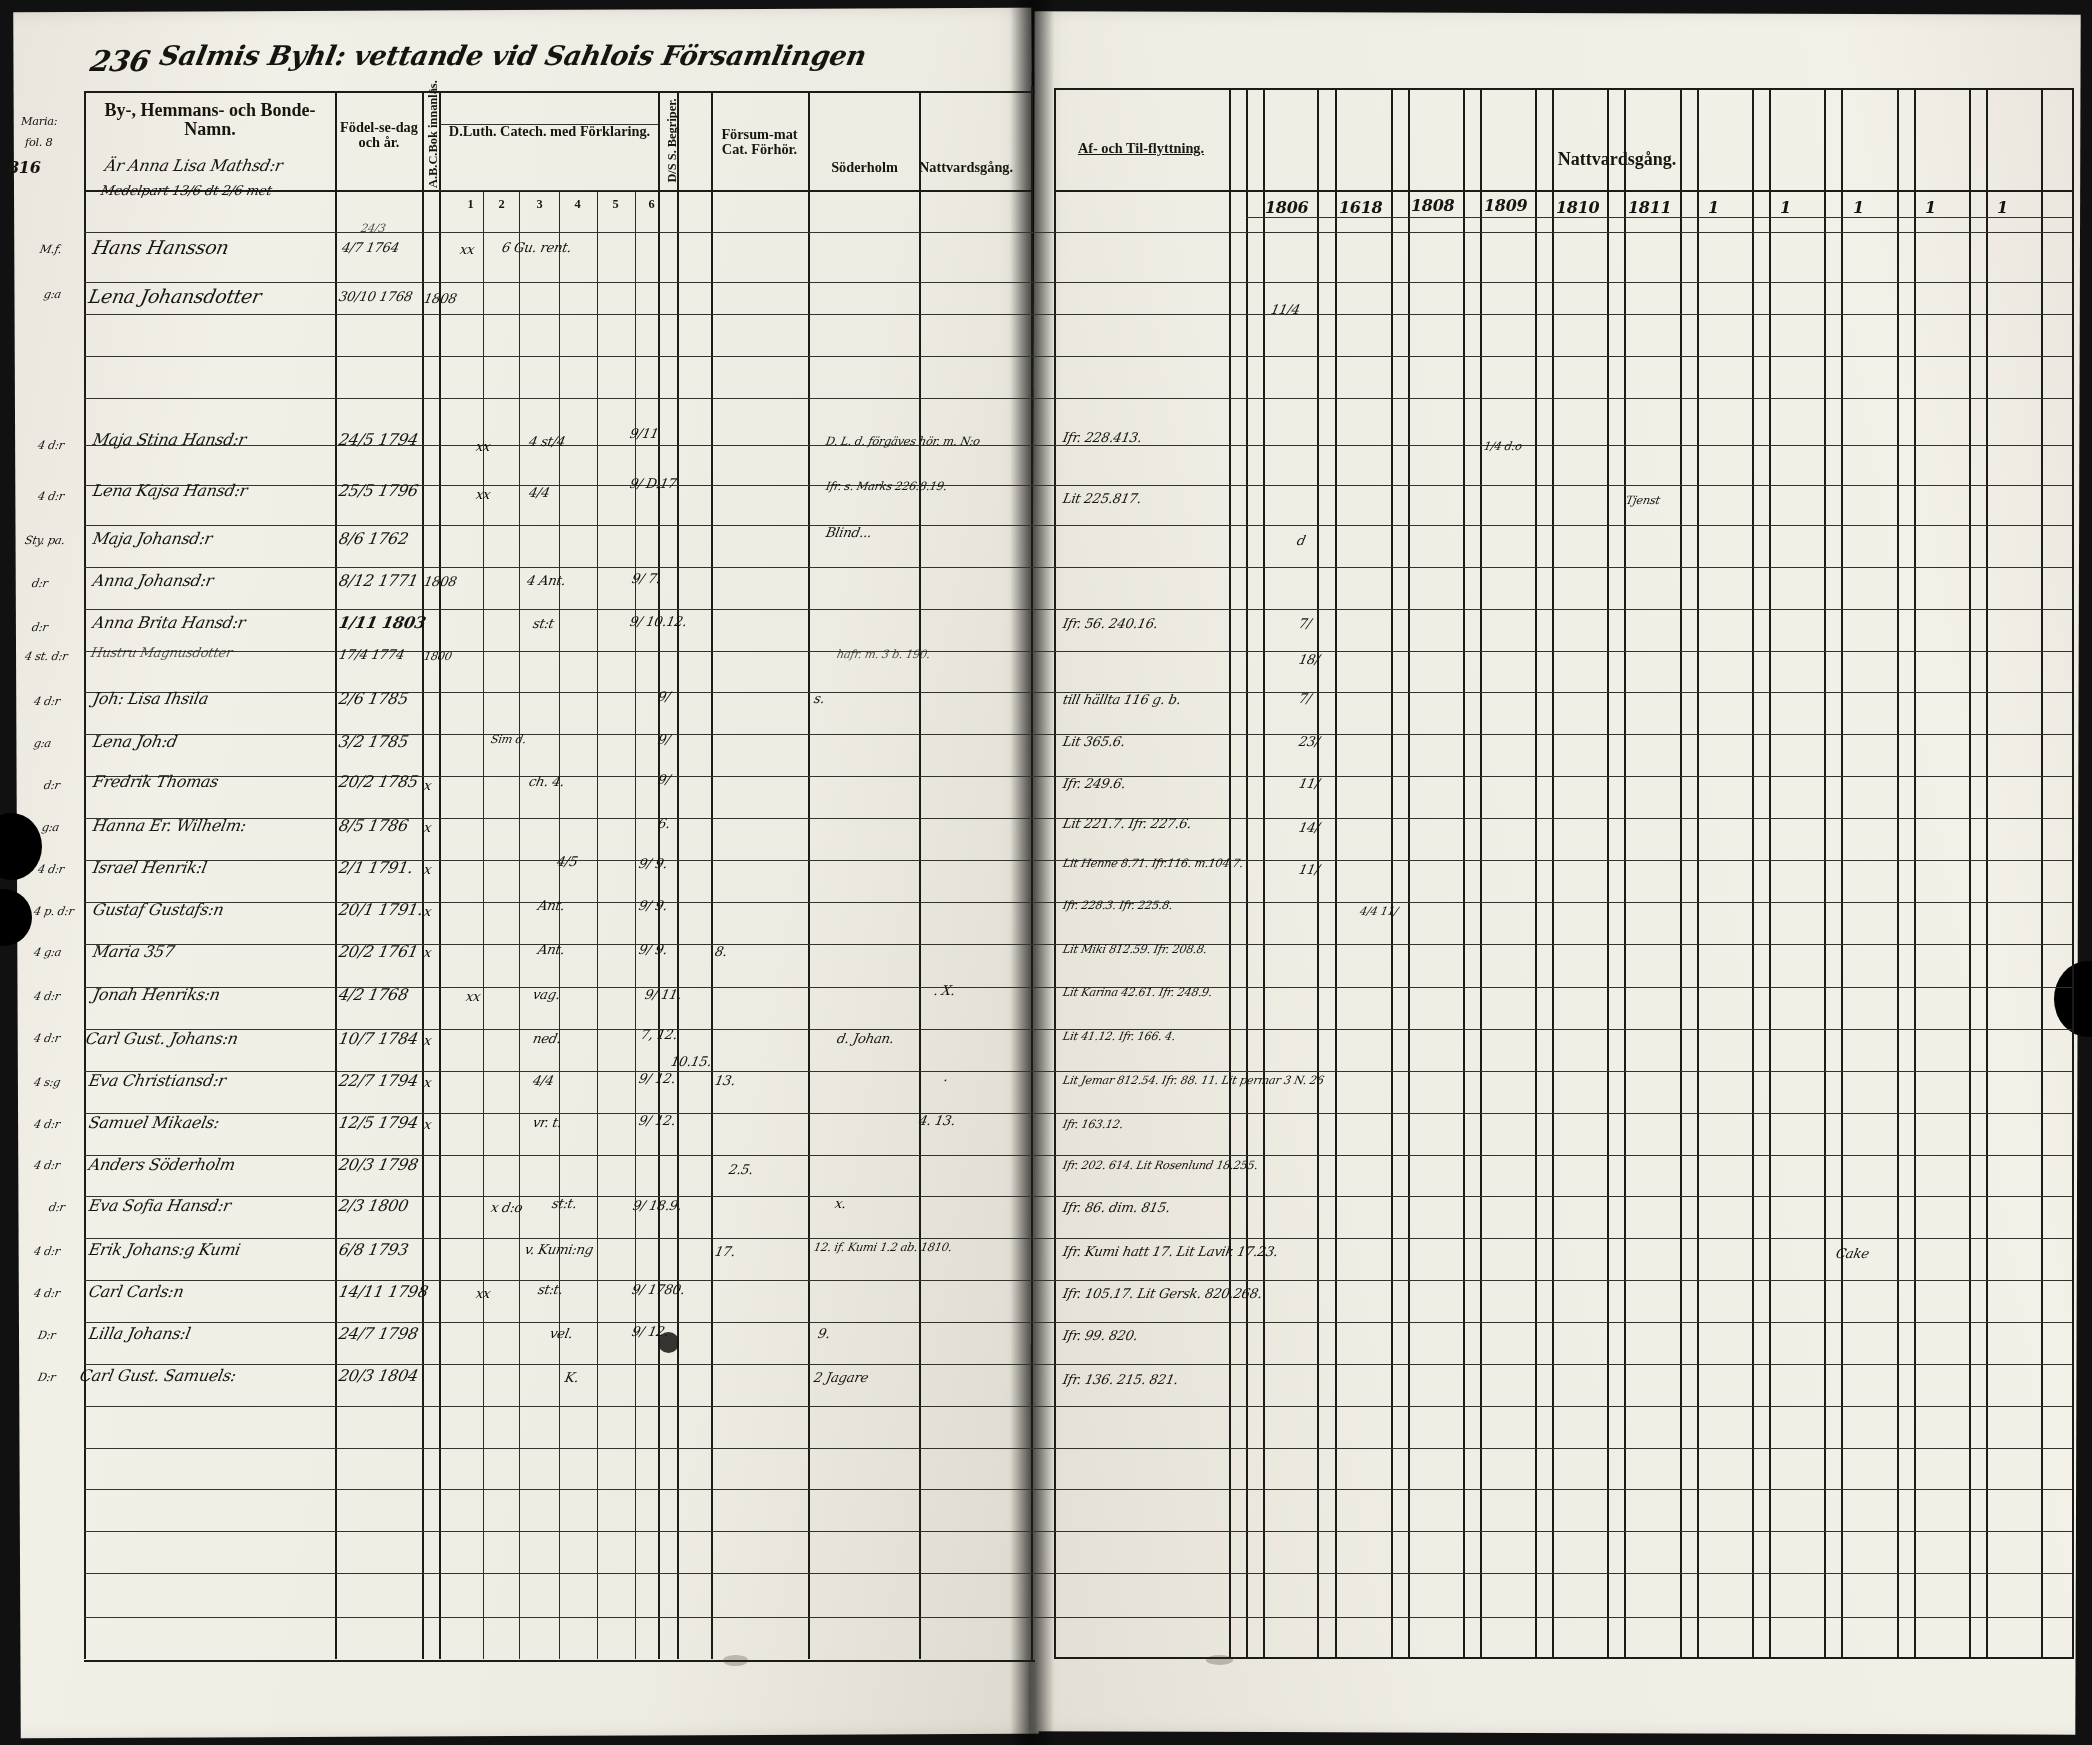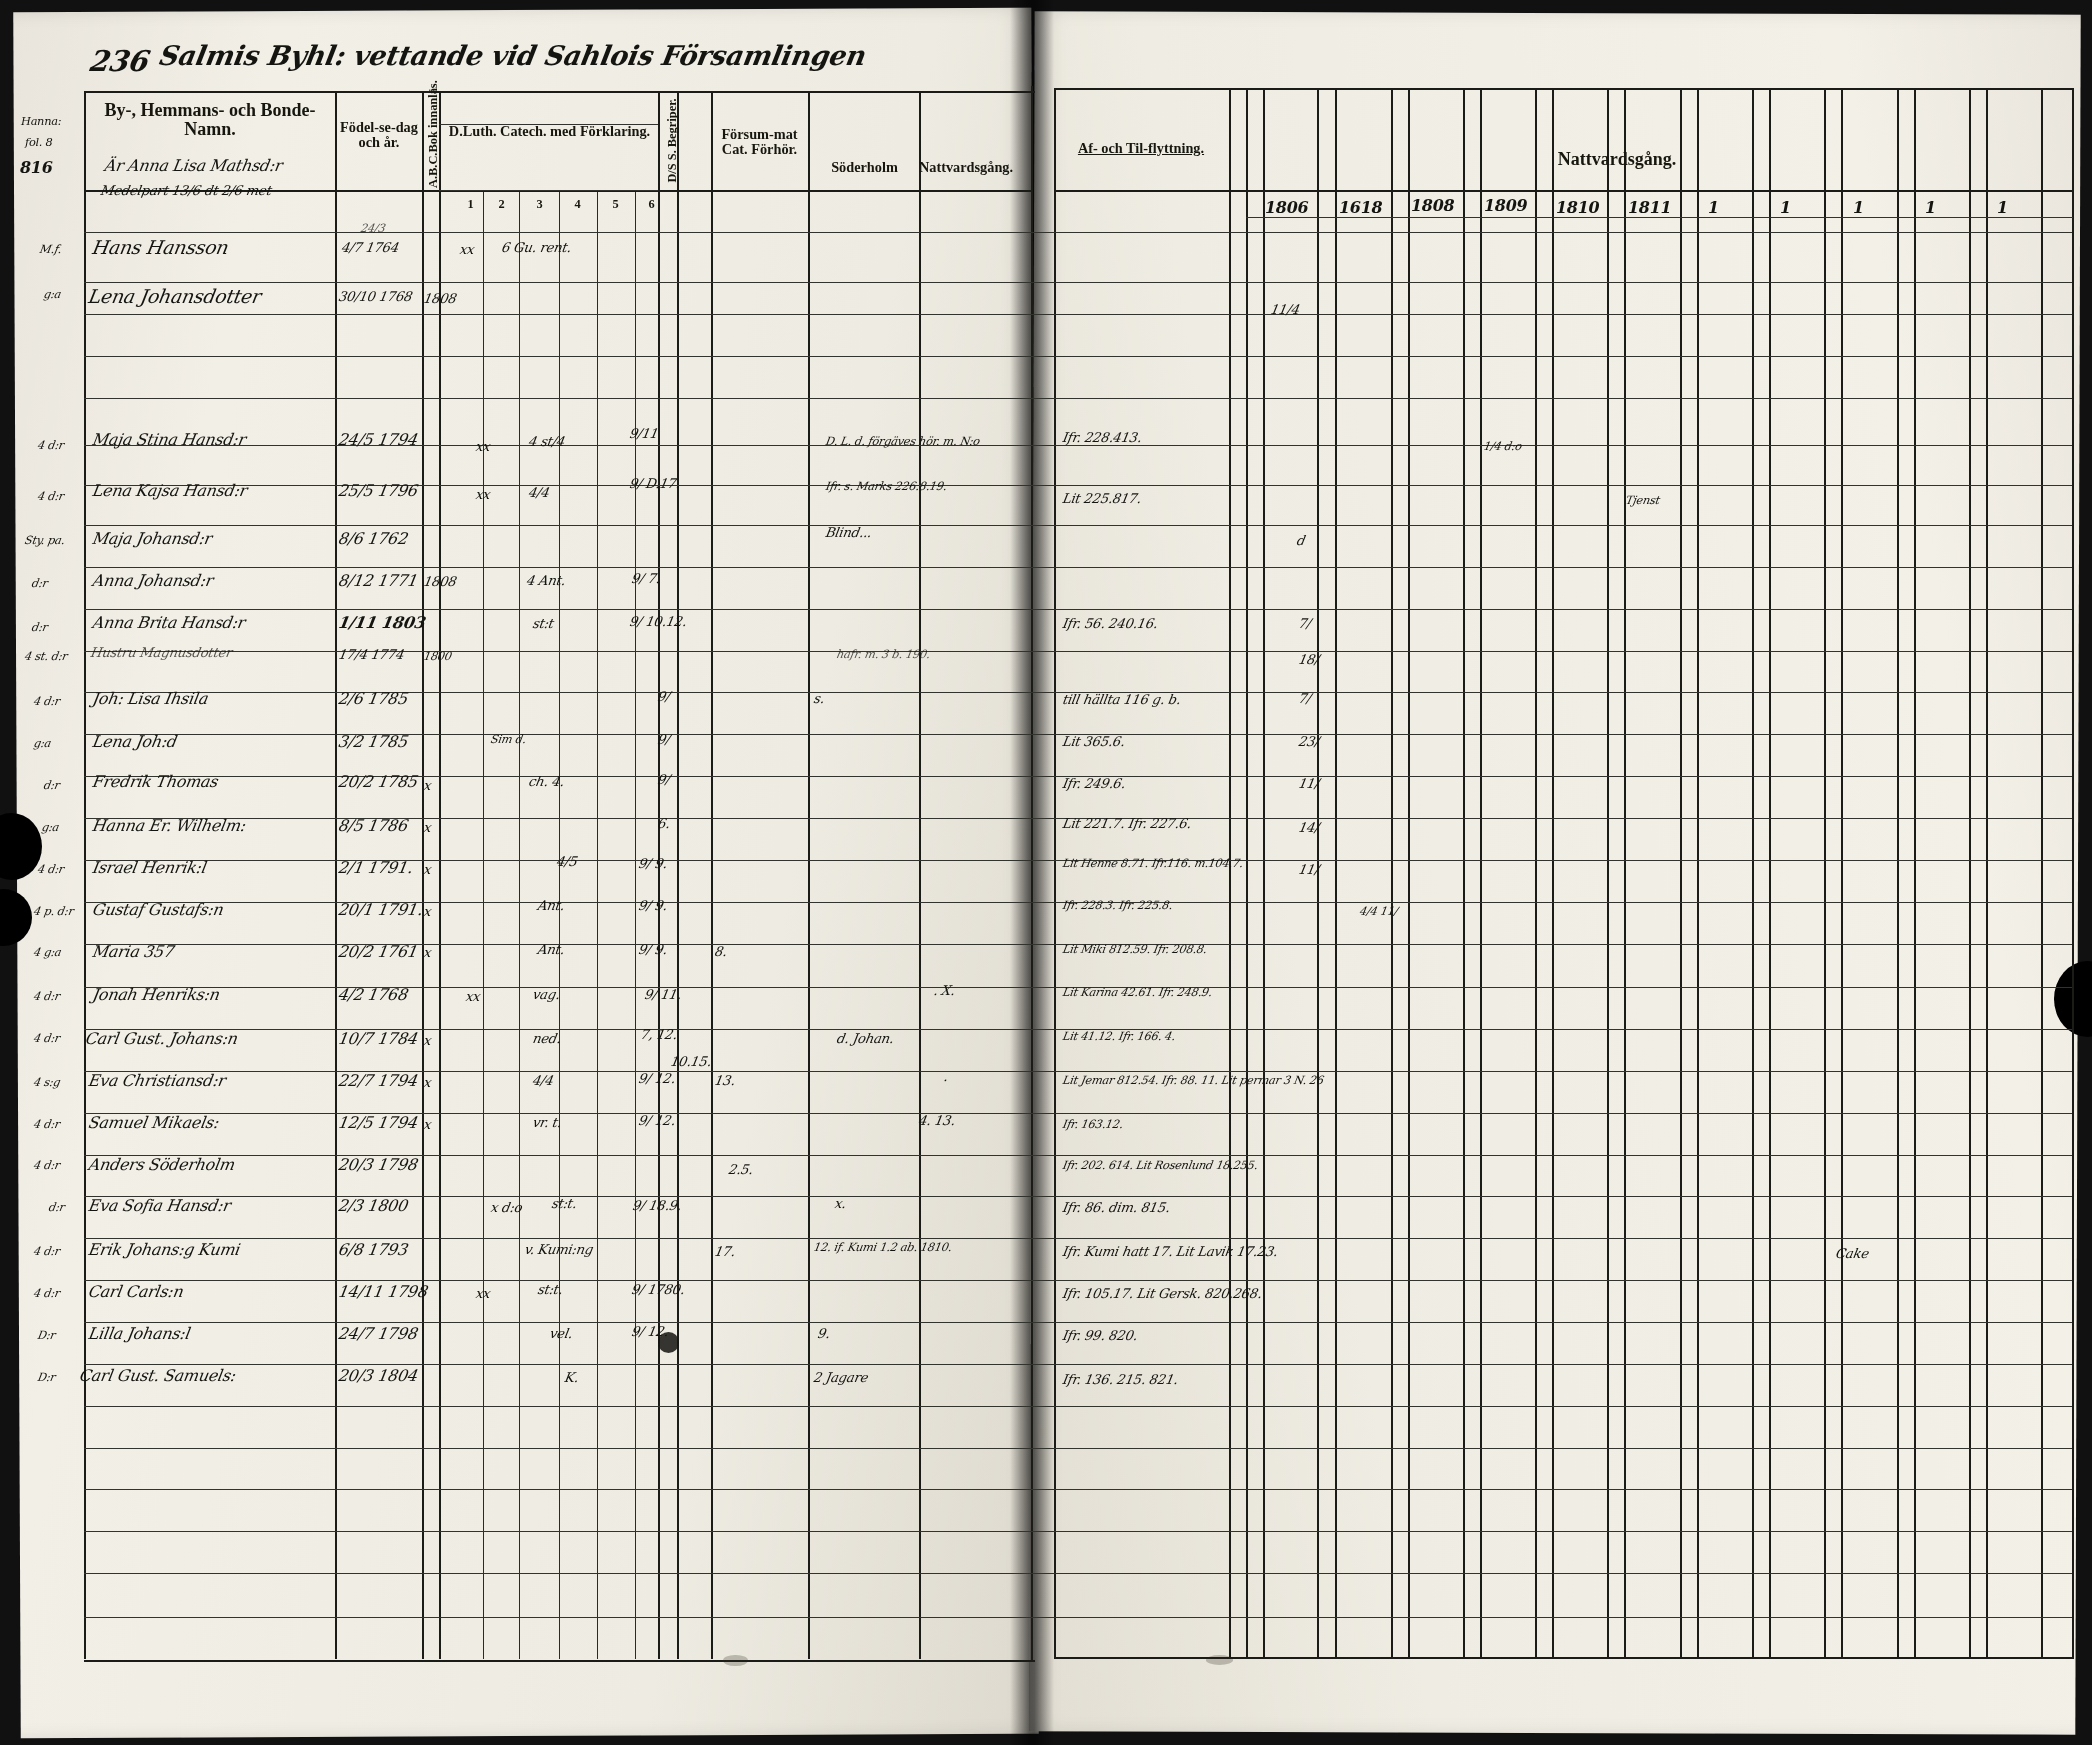--- a/index.html
+++ b/index.html
@@ -261,23 +261,23 @@
   <div class="hw b m" style="left:1628px; top:198px;">1811</div>
   <div class="hw b m" style="left:1708px; top:198px;">1</div>
   <div class="hw b m" style="left:1780px; top:198px;">1</div>
   <div class="hw b m" style="left:1853px; top:198px;">1</div>
   <div class="hw b m" style="left:1925px; top:198px;">1</div>
   <div class="hw b m" style="left:1997px; top:198px;">1</div>
 
   <div class="hw b l sk" style="left:91px; top:44px; font-size:28.5px;">236</div>
   <div class="hw b sk" style="left:160px; top:40px; font-size:27px;">Salmis Byhl: vettande vid Sahlois Församlingen</div>
 
-  <div class="hw xs" style="left:21px; top:114px;">Hanna:</div>
+  <div class="hw xs" style="left:21px; top:114px;">Maria:</div>
   <div class="hw xs" style="left:25px; top:135px;">fol. 8</div>
-  <div class="hw b m" style="left:20px; top:158px;">816</div>
+  <div class="hw b m" style="left:8px; top:158px;">816</div>
 
   <div class="hw m sk" style="left:105px; top:156px;">Är Anna Lisa Mathsd:r</div>
   <div class="hw s sk" style="left:101px; top:183px;">Medelpart  13/6 dt   2/6 met</div>
   <div class="hw xs sk ink-faint" style="left:361px; top:221px;">24/3</div>
 
   <div class="hw xs sk" style="left:40px; top:242px;">M.f.</div>
   <div class="hw l sk" style="left:93px; top:236px;">Hans Hansson</div>
   <div class="hw s sk" style="left:342px; top:240px;">4/7 1764</div>
   <div class="hw s sk" style="left:460px; top:242px;">xx</div>
   <div class="hw s sk" style="left:502px; top:240px;">6 Gu. rent.</div>

